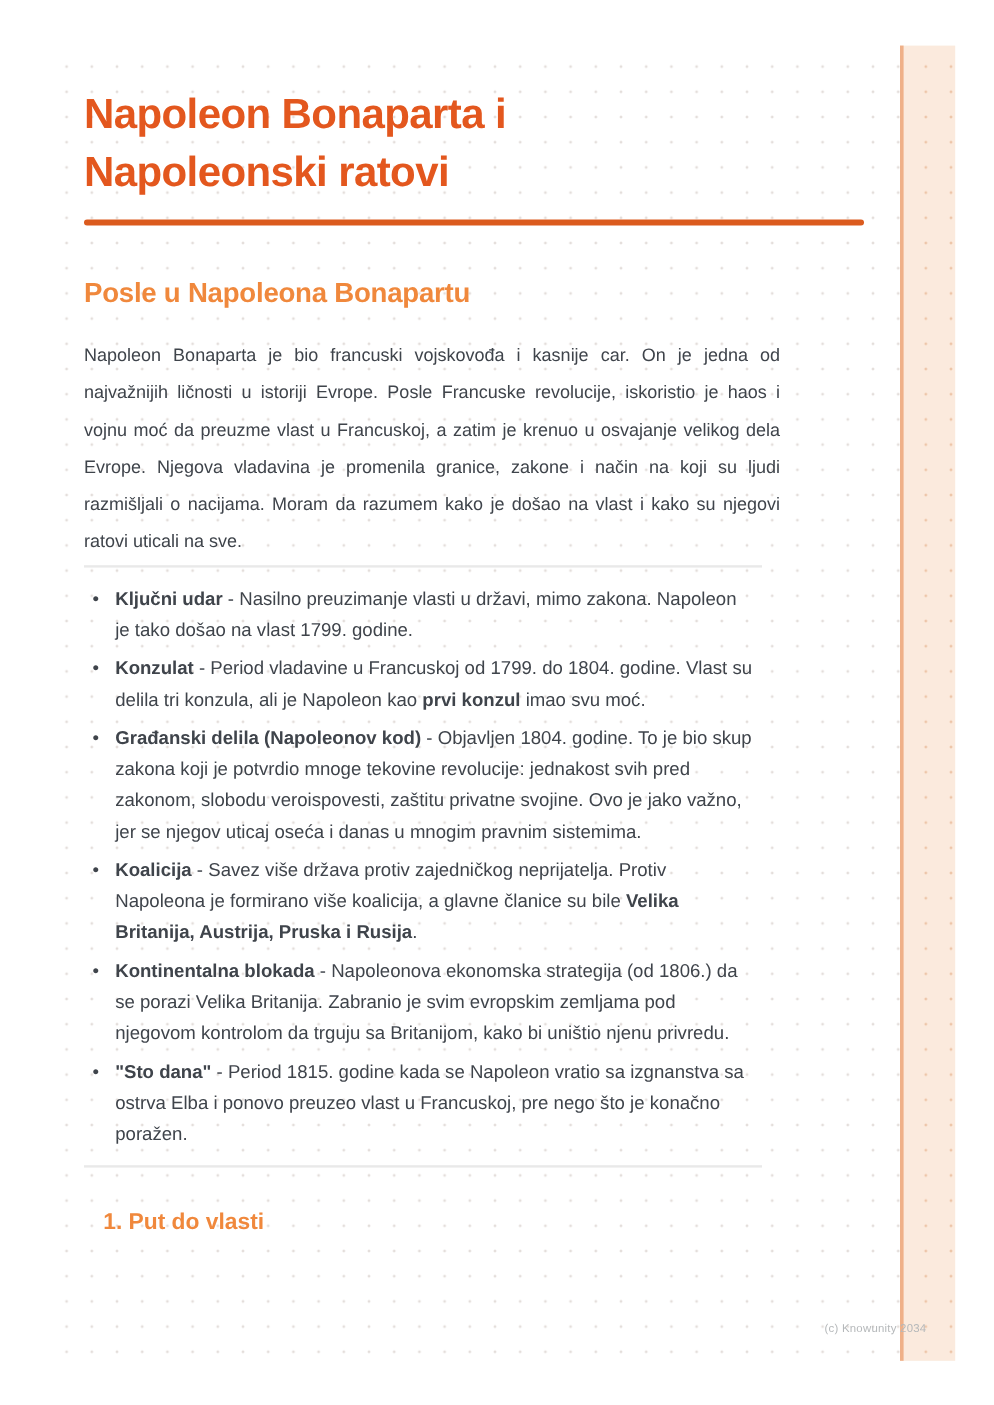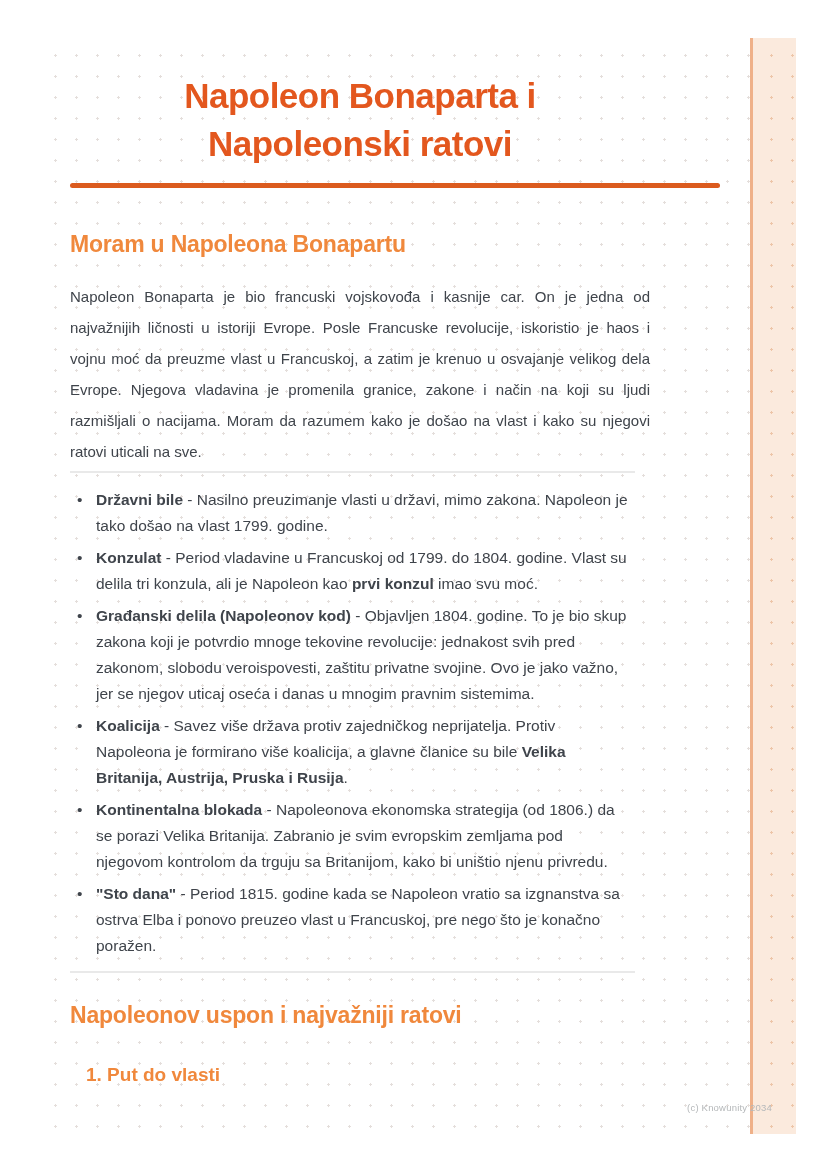--- a/index.html
+++ b/index.html
@@ -18,21 +18,21 @@
     background-color:var(--strip-bg,#fbeadd);
     background-image:radial-gradient(circle,#edc5a8 1px,rgba(0,0,0,0) 1.4px);
     background-size:21px 21px;background-position:8px 7px;
     border-left:3px solid var(--strip-border,#efb088);
   }
   .content{position:absolute;left:30px;top:0;width:580px;}
   h1{
     margin:34px 0 0 0;font-size:35px;line-height:48px;font-weight:bold;
     letter-spacing:-0.5px;color:var(--title-color,#e3571e);
   }
-  h1 span{display:block;text-align:center;}
+  h1 span{display:block;}
   .rule{width:650px;height:5px;border-radius:3px;background:var(--rule-color,#db5b1e);margin-top:15px;}
   h2{
     margin:42px 0 0 0;font-size:23px;line-height:28px;font-weight:bold;
     letter-spacing:-0.2px;color:var(--heading-color,#f0883c);
   }
   h2.mid{margin-top:28px;}
   p.body-par{
     margin:23px 0 0 0;font-size:15px;line-height:31px;color:#3f444b;
     text-align:justify;
   }
@@ -66,37 +66,36 @@
   <div class="side-strip"></div>
 
   <div class="content">
     <h1>
       <span>Napoleon Bonaparta i</span>
       <span>Napoleonski ratovi</span>
     </h1>
 
     <div class="rule"></div>
 
-    <h2>Moram u Napoleona Bonapartu</h2>
+    <h2>Posle u Napoleona Bonapartu</h2>
 
     <p class="body-par">Napoleon Bonaparta je bio francuski vojskovođa i kasnije car. On je jedna od najvažnijih ličnosti u istoriji Evrope. Posle Francuske revolucije, iskoristio je haos i vojnu moć da preuzme vlast u Francuskoj, a zatim je krenuo u osvajanje velikog dela Evrope. Njegova vladavina je promenila granice, zakone i način na koji su ljudi razmišljali o nacijama. Moram da razumem kako je došao na vlast i kako su njegovi ratovi uticali na sve.</p>
 
     <div class="divider d1"></div>
 
 
     <ul class="defs">
-        <li><strong>Državni bile</strong><span> - Nasilno preuzimanje vlasti u državi, mimo zakona. Napoleon je tako došao na vlast 1799. godine.</span></li>
+        <li><strong>Ključni udar</strong><span> - Nasilno preuzimanje vlasti u državi, mimo zakona. Napoleon je tako došao na vlast 1799. godine.</span></li>
         <li><strong>Konzulat</strong><span> - Period vladavine u Francuskoj od 1799. do 1804. godine. Vlast su delila tri konzula, ali je Napoleon kao </span><strong>prvi konzul</strong><span> imao svu moć.</span></li>
         <li><strong>Građanski delila (Napoleonov kod)</strong><span> - Objavljen 1804. godine. To je bio skup zakona koji je potvrdio mnoge tekovine revolucije: jednakost svih pred zakonom, slobodu veroispovesti, zaštitu privatne svojine. Ovo je jako važno, jer se njegov uticaj oseća i danas u mnogim pravnim sistemima.</span></li>
         <li><strong>Koalicija</strong><span> - Savez više država protiv zajedničkog neprijatelja. Protiv Napoleona je formirano više koalicija, a glavne članice su bile </span><strong>Velika Britanija, Austrija, Pruska i Rusija</strong><span>.</span></li>
         <li><strong>Kontinentalna blokada</strong><span> - Napoleonova ekonomska strategija (od 1806.) da se porazi Velika Britanija. Zabranio je svim evropskim zemljama pod njegovom kontrolom da trguju sa Britanijom, kako bi uništio njenu privredu.</span></li>
         <li><strong>"Sto dana"</strong><span> - Period 1815. godine kada se Napoleon vratio sa izgnanstva sa ostrva Elba i ponovo preuzeo vlast u Francuskoj, pre nego što je konačno poražen.</span></li>
       </ul>
 
     <div class="divider d2"></div>
 
-    <h2 class="mid">Napoleonov uspon i najvažniji ratovi</h2>
 
     <h3>1. Put do vlasti</h3>
   </div>
 </div>
 
 <div class="watermark">(c) Knowunity 2034</div>
 
 </body></html>

